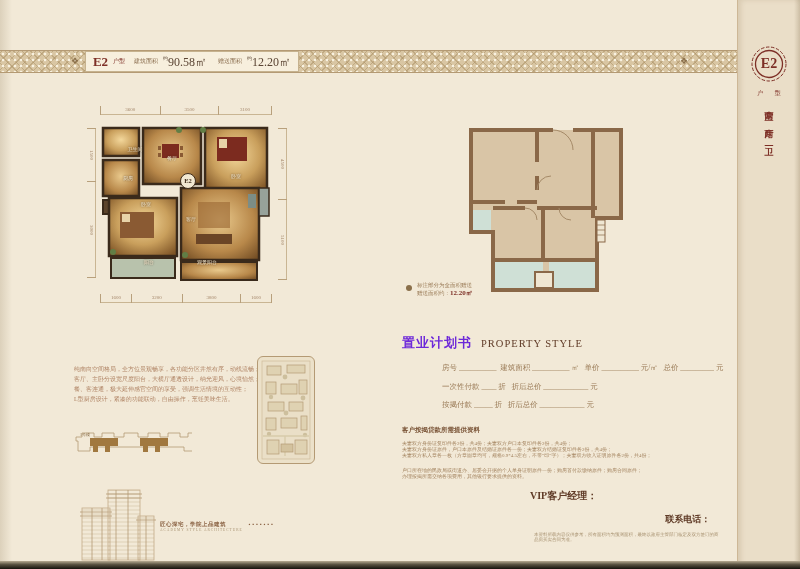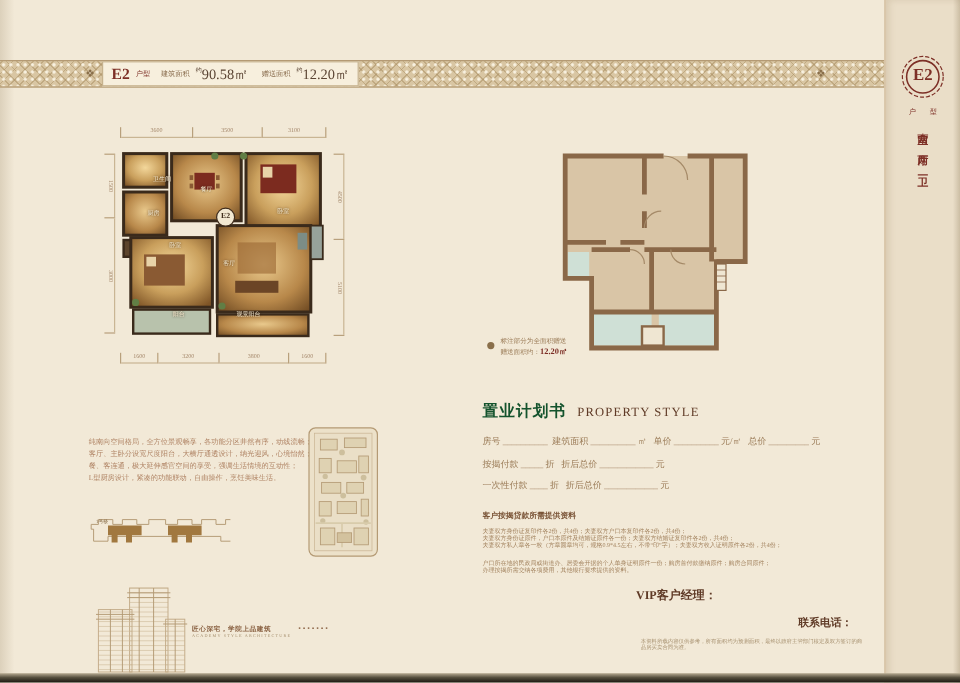--- a/index.html
+++ b/index.html
@@ -68,24 +68,24 @@
   .note-l2{font-size:5.5px;color:#9b7c58;line-height:9px;}
   .note-val{font-size:7px;font-weight:bold;color:#7d2f26;}
   
   .desc-head{position:absolute;left:74px;top:334px;font-size:12.5px;font-weight:bold;
      color:#7b3026;letter-spacing:2px;word-spacing:7px;}
   .desc-par{position:absolute;left:74px;top:364px;width:190px;}
   .desc-par>div{font-size:6px;line-height:10px;color:#b08465;}
   
   .plan{position:absolute;left:402px;top:334px;width:330px;}
   .plan-title{display:flex;align-items:baseline;gap:9px;}
-  .plan-title-cn{font-size:13px;font-weight:bold;color:#14532d;letter-spacing:1px;}
+  .plan-title-cn{font-size:13px;font-weight:bold;color:#6d28d9;letter-spacing:1px;}
   .plan-title-en{font-size:10.5px;color:#5f3a26;letter-spacing:1px;}
   .form-rows{margin-top:11px;}
-  .form-rows>div{white-space:pre-wrap;font-size:7.5px;color:#9b7c58;height:18.5px;}
+  .form-rows>div{white-space:pre-wrap;font-size:7.5px;color:#9b7c58;height:18.5px;margin-left:40px;}
   .docs-title{margin-top:7px;font-size:6.5px;font-weight:bold;color:#7a5437;}
   .docs{margin-top:6px;}
   .docs>div{font-size:5px;line-height:6.2px;color:#a3835f;white-space:pre-wrap;}
   .docs2{margin-top:9px;}
   .docs2>div{font-size:5px;line-height:6.2px;color:#a3835f;}
   .vip-row{margin-top:8px;margin-left:128px;display:flex;}
   .vip-lbl{font-size:10px;font-weight:bold;color:#5f3a26;}
   .phone-lbl{font-size:9px;font-weight:bold;color:#5f3a26;margin-left:68px;margin-top:24px;}
   .fine{margin-top:6px;margin-left:132px;font-size:4.5px;color:#a89271;width:185px;}
   
@@ -297,22 +297,22 @@
     <div class="stamps">▪▪▪▪▪▪▪</div>
   </div>
 
   <div class="plan">
     <div class="plan-title">
       <span class="plan-title-cn">置业计划书</span>
       <span class="plan-title-en">PROPERTY STYLE</span>
     </div>
     <div class="form-rows">
         <div>房号 __________  建筑面积 __________ ㎡   单价 __________ 元/㎡   总价 _________ 元</div>
+        <div>一次性付款 ____ 折   折后总价 ____________ 元</div>
         <div>按揭付款 _____ 折   折后总价 ____________ 元</div>
-        <div>一次性付款 ____ 折   折后总价 ____________ 元</div>
       </div>
     <div class="docs-title">客户按揭贷款所需提供资料</div>
     <div class="docs">
         <div>夫妻双方身份证复印件各2份，共4份；夫妻双方户口本复印件各2份，共4份；</div>
         <div>夫妻双方身份证原件，户口本原件及结婚证原件各一份；夫妻双方结婚证复印件各2份，共4份；</div>
         <div>夫妻双方私人章各一枚（方章圆章均可，规格0.9*4.5左右，不带“印”字）；夫妻双方收入证明原件各2份，共4份；</div>
       </div>
     <div class="docs docs2">
         <div>户口所在地的民政局或街道办、居委会开据的个人单身证明原件一份；购房首付款缴纳原件；购房合同原件；</div>
         <div>办理按揭所需交纳各项费用，其他银行要求提供的资料。</div>

